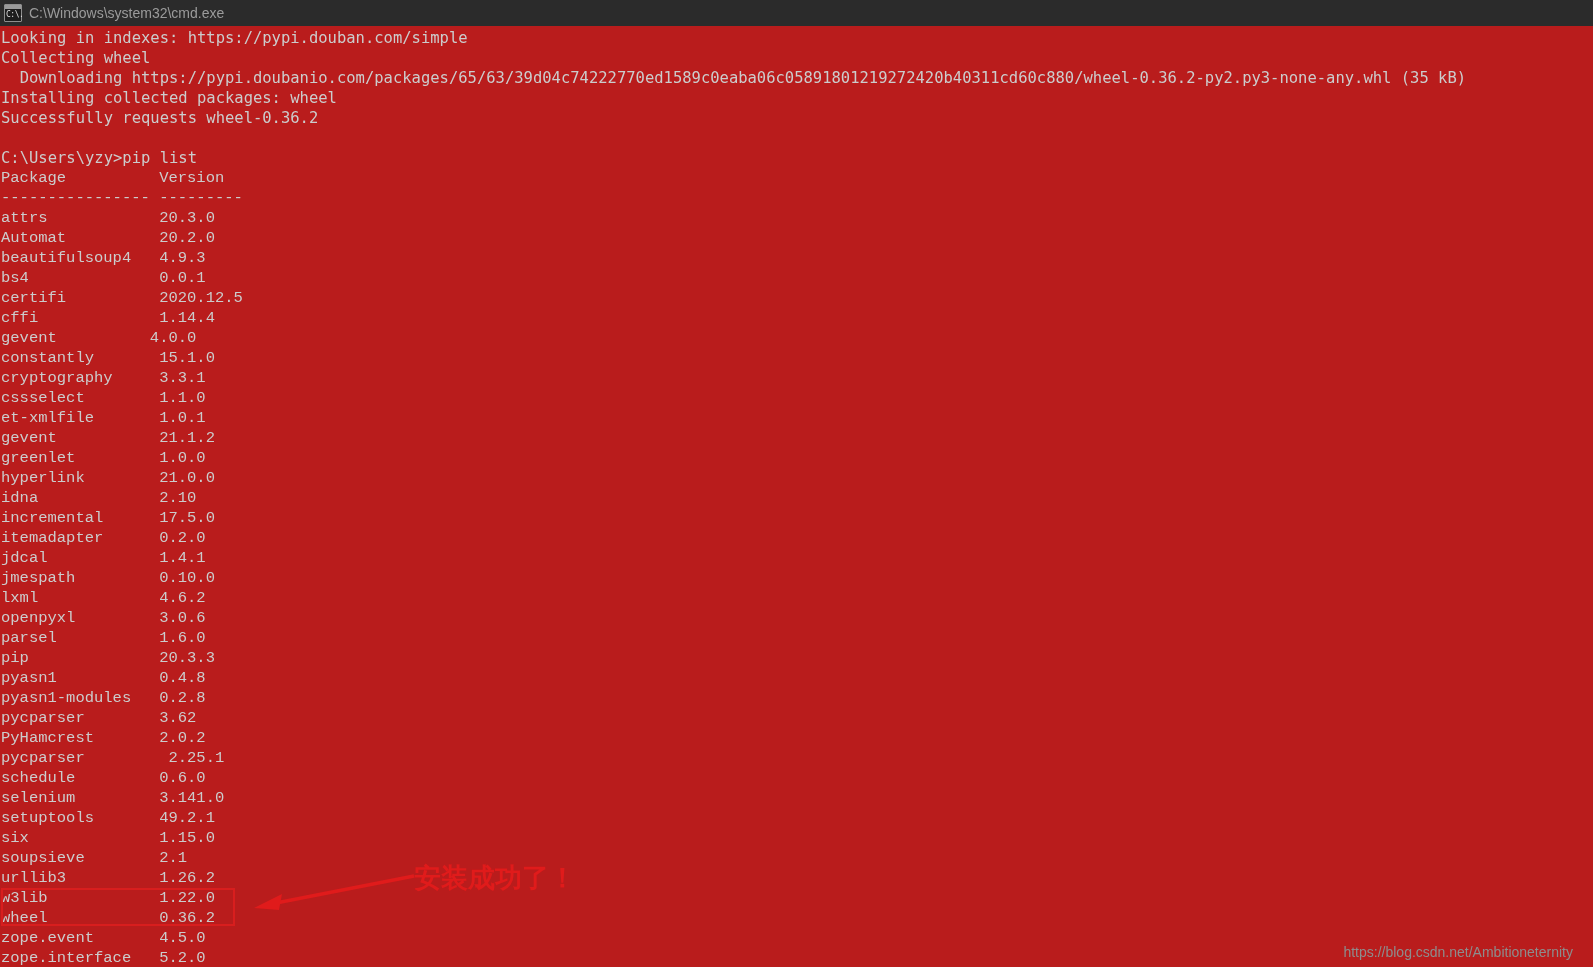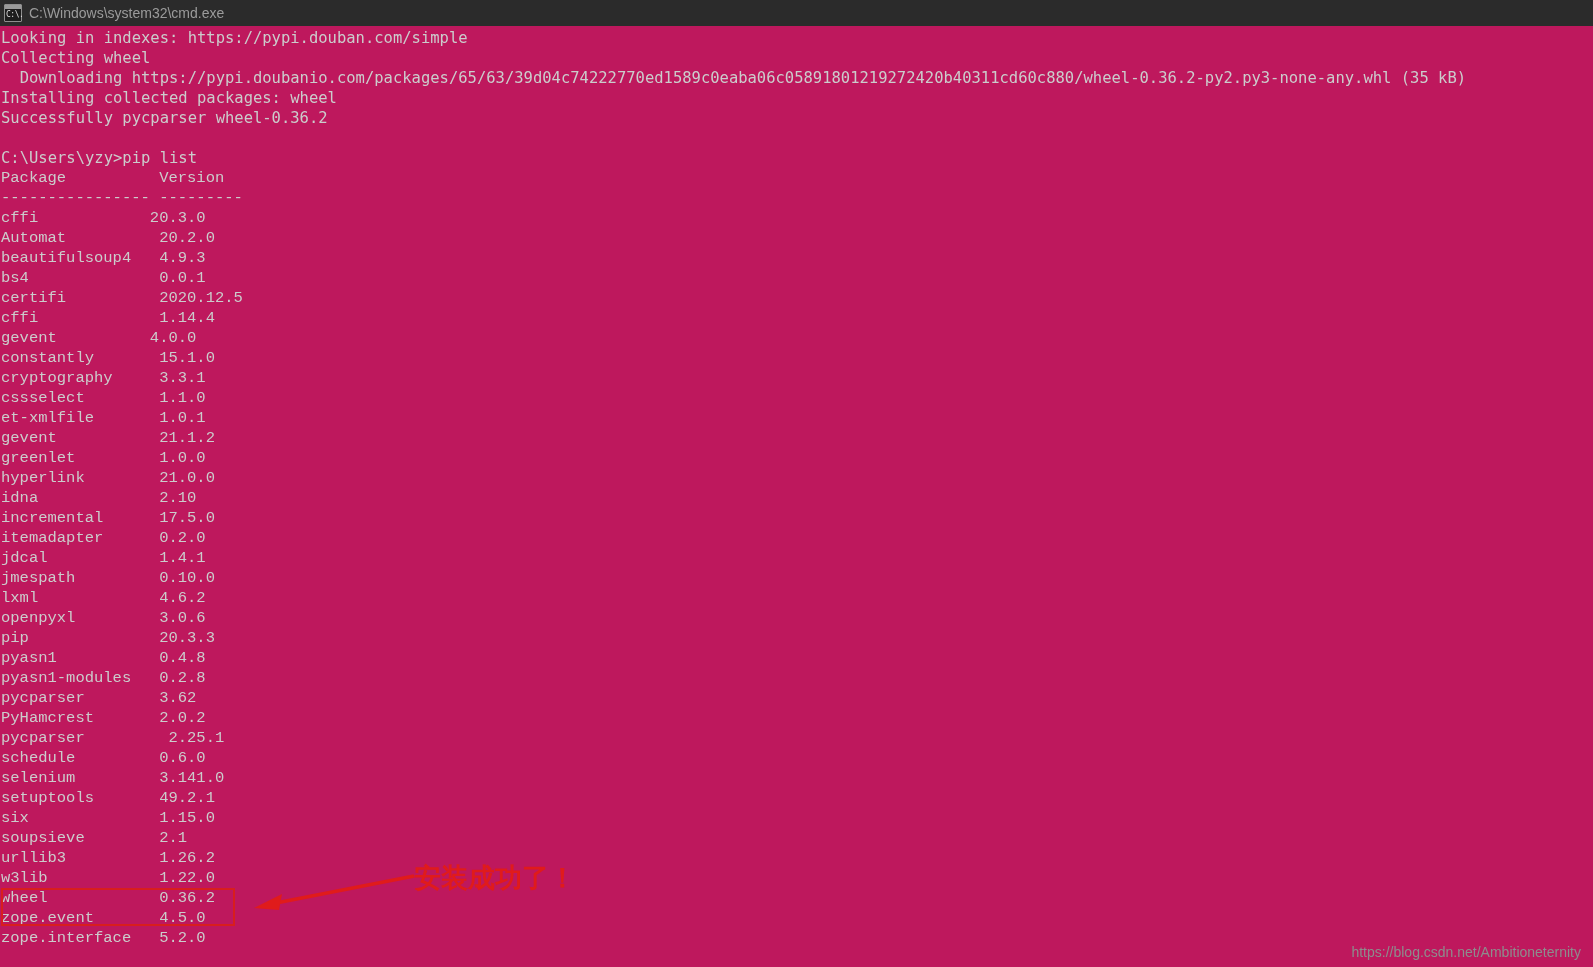--- a/index.html
+++ b/index.html
@@ -75,21 +75,21 @@
     white-space: nowrap;
   }
 
   
   #console-body {
     position: absolute;
     top: 26px;
     left: 0;
     width: 1593px;
     height: 941px;
-    background: #be185d;
+    background: #b91c1c;
     padding: 2px 0 0 1px;
     box-sizing: border-box;
   }
   .console-line {
     font-family: "DejaVu Sans Mono", monospace;
     font-size: 15.5px;
     line-height: 20px;
     color: #cccccc;
     white-space: pre;
     letter-spacing: 0px;
@@ -140,21 +140,21 @@
     font-family: "DejaVu Sans", sans-serif;
     font-size: 27px;
     font-weight: bold;
     line-height: 32px;
     white-space: nowrap;
   }
 
   
   #watermark {
     position: absolute;
-    right: 12px;
+    right: 20px;
     bottom: 6px;
     color: #8d8d8d;
     font-family: "Liberation Sans", sans-serif;
     font-size: 14px;
     line-height: 18px;
     white-space: nowrap;
   }
 </style>
 </head>
 <body>
@@ -168,48 +168,49 @@
     </div>
     <div id="title-bar-text">C:\Windows\system32\cmd.exe</div>
   </div>
 
   <div id="console-body">
     <div id="install-output">
         <div class="console-line">Looking in indexes: https://pypi.douban.com/simple</div>
         <div class="console-line">Collecting wheel</div>
         <div class="console-line">  Downloading https://pypi.doubanio.com/packages/65/63/39d04c74222770ed1589c0eaba06c05891801219272420b40311cd60c880/wheel-0.36.2-py2.py3-none-any.whl (35 kB)</div>
         <div class="console-line">Installing collected packages: wheel</div>
-        <div class="console-line">Successfully pycparser wheel-0.36.2</div>
+        <div class="console-line">Successfully requests wheel-0.36.2</div>
       </div>
     <div class="console-line blank">&nbsp;</div>
     <div class="console-line">C:\Users\yzy&gt;pip list</div>
     <div class="pkg-line">Package          Version</div>
     <div class="pkg-line">---------------- ---------</div>
     <div id="package-rows">
-        <div class="pkg-line">cffi            20.3.0</div>
+        <div class="pkg-line">attrs            20.3.0</div>
         <div class="pkg-line">Automat          20.2.0</div>
         <div class="pkg-line">beautifulsoup4   4.9.3</div>
         <div class="pkg-line">bs4              0.0.1</div>
         <div class="pkg-line">certifi          2020.12.5</div>
         <div class="pkg-line">cffi             1.14.4</div>
         <div class="pkg-line">gevent          4.0.0</div>
         <div class="pkg-line">constantly       15.1.0</div>
         <div class="pkg-line">cryptography     3.3.1</div>
         <div class="pkg-line">cssselect        1.1.0</div>
         <div class="pkg-line">et-xmlfile       1.0.1</div>
         <div class="pkg-line">gevent           21.1.2</div>
         <div class="pkg-line">greenlet         1.0.0</div>
         <div class="pkg-line">hyperlink        21.0.0</div>
         <div class="pkg-line">idna             2.10</div>
         <div class="pkg-line">incremental      17.5.0</div>
         <div class="pkg-line">itemadapter      0.2.0</div>
         <div class="pkg-line">jdcal            1.4.1</div>
         <div class="pkg-line">jmespath         0.10.0</div>
         <div class="pkg-line">lxml             4.6.2</div>
         <div class="pkg-line">openpyxl         3.0.6</div>
+        <div class="pkg-line">parsel           1.6.0</div>
         <div class="pkg-line">pip              20.3.3</div>
         <div class="pkg-line">pyasn1           0.4.8</div>
         <div class="pkg-line">pyasn1-modules   0.2.8</div>
         <div class="pkg-line">pycparser        3.62</div>
         <div class="pkg-line">PyHamcrest       2.0.2</div>
         <div class="pkg-line">pycparser         2.25.1</div>
         <div class="pkg-line">schedule         0.6.0</div>
         <div class="pkg-line">selenium         3.141.0</div>
         <div class="pkg-line">setuptools       49.2.1</div>
         <div class="pkg-line">six              1.15.0</div>

